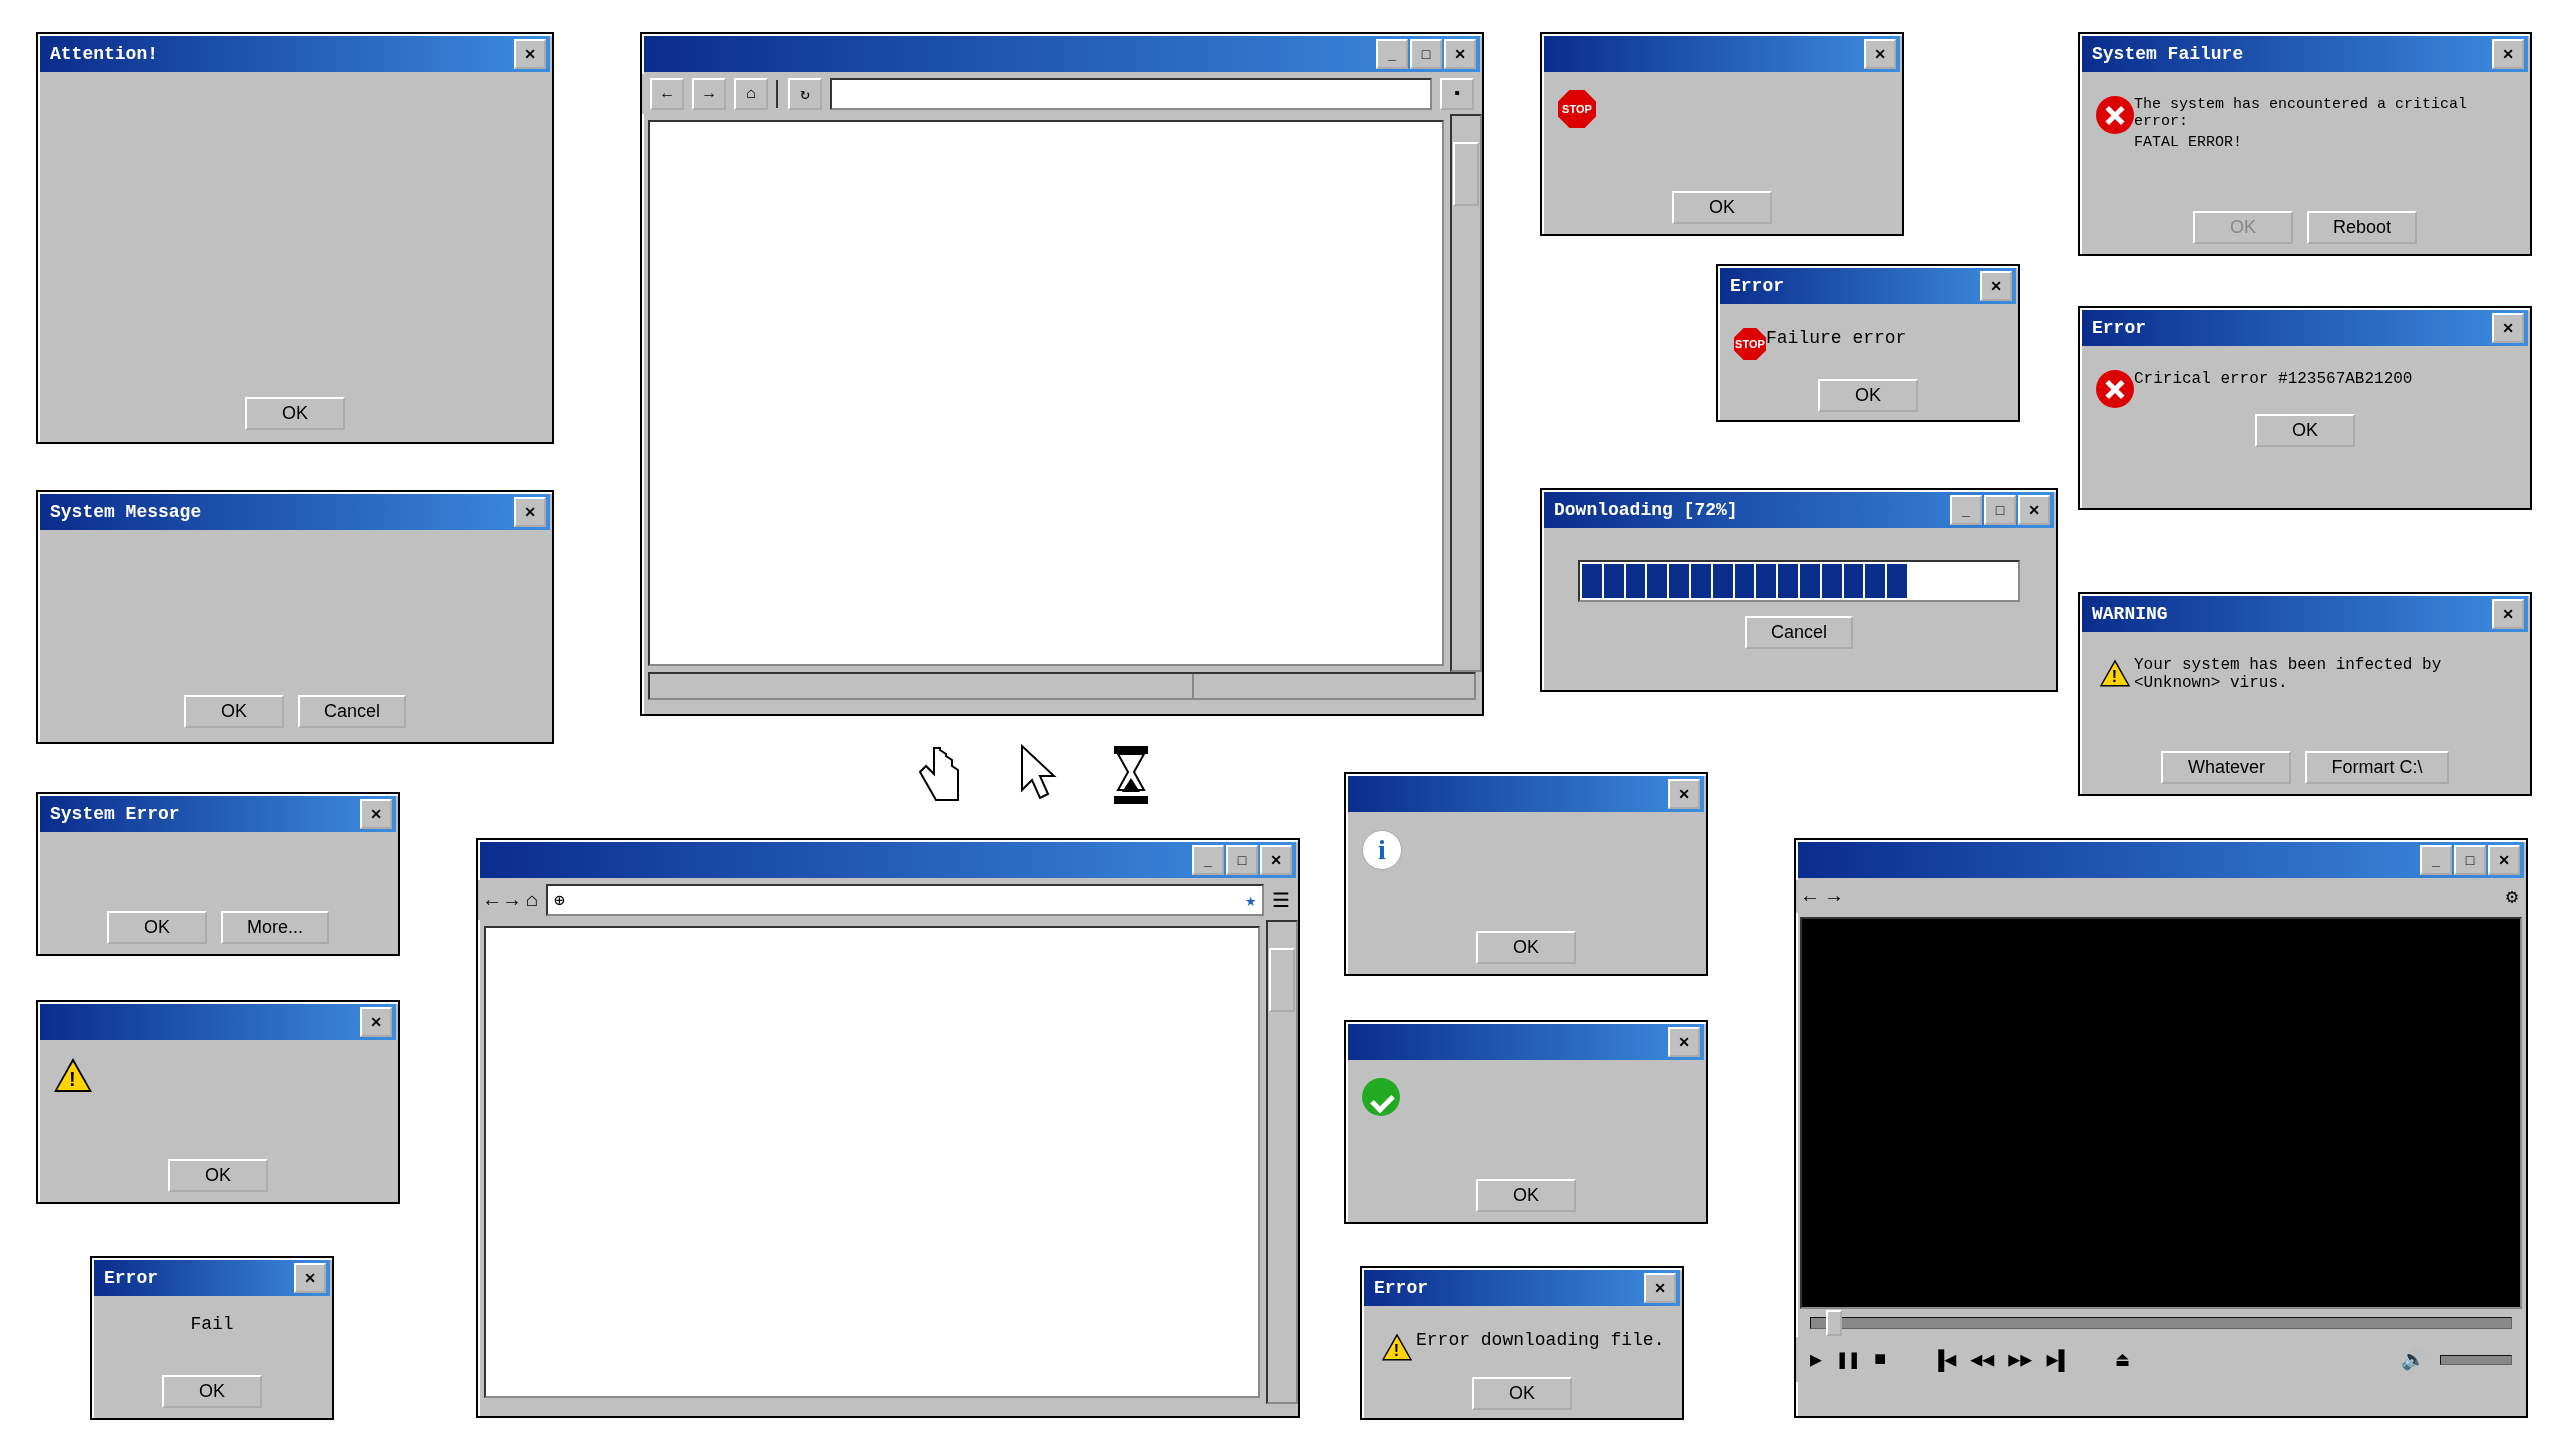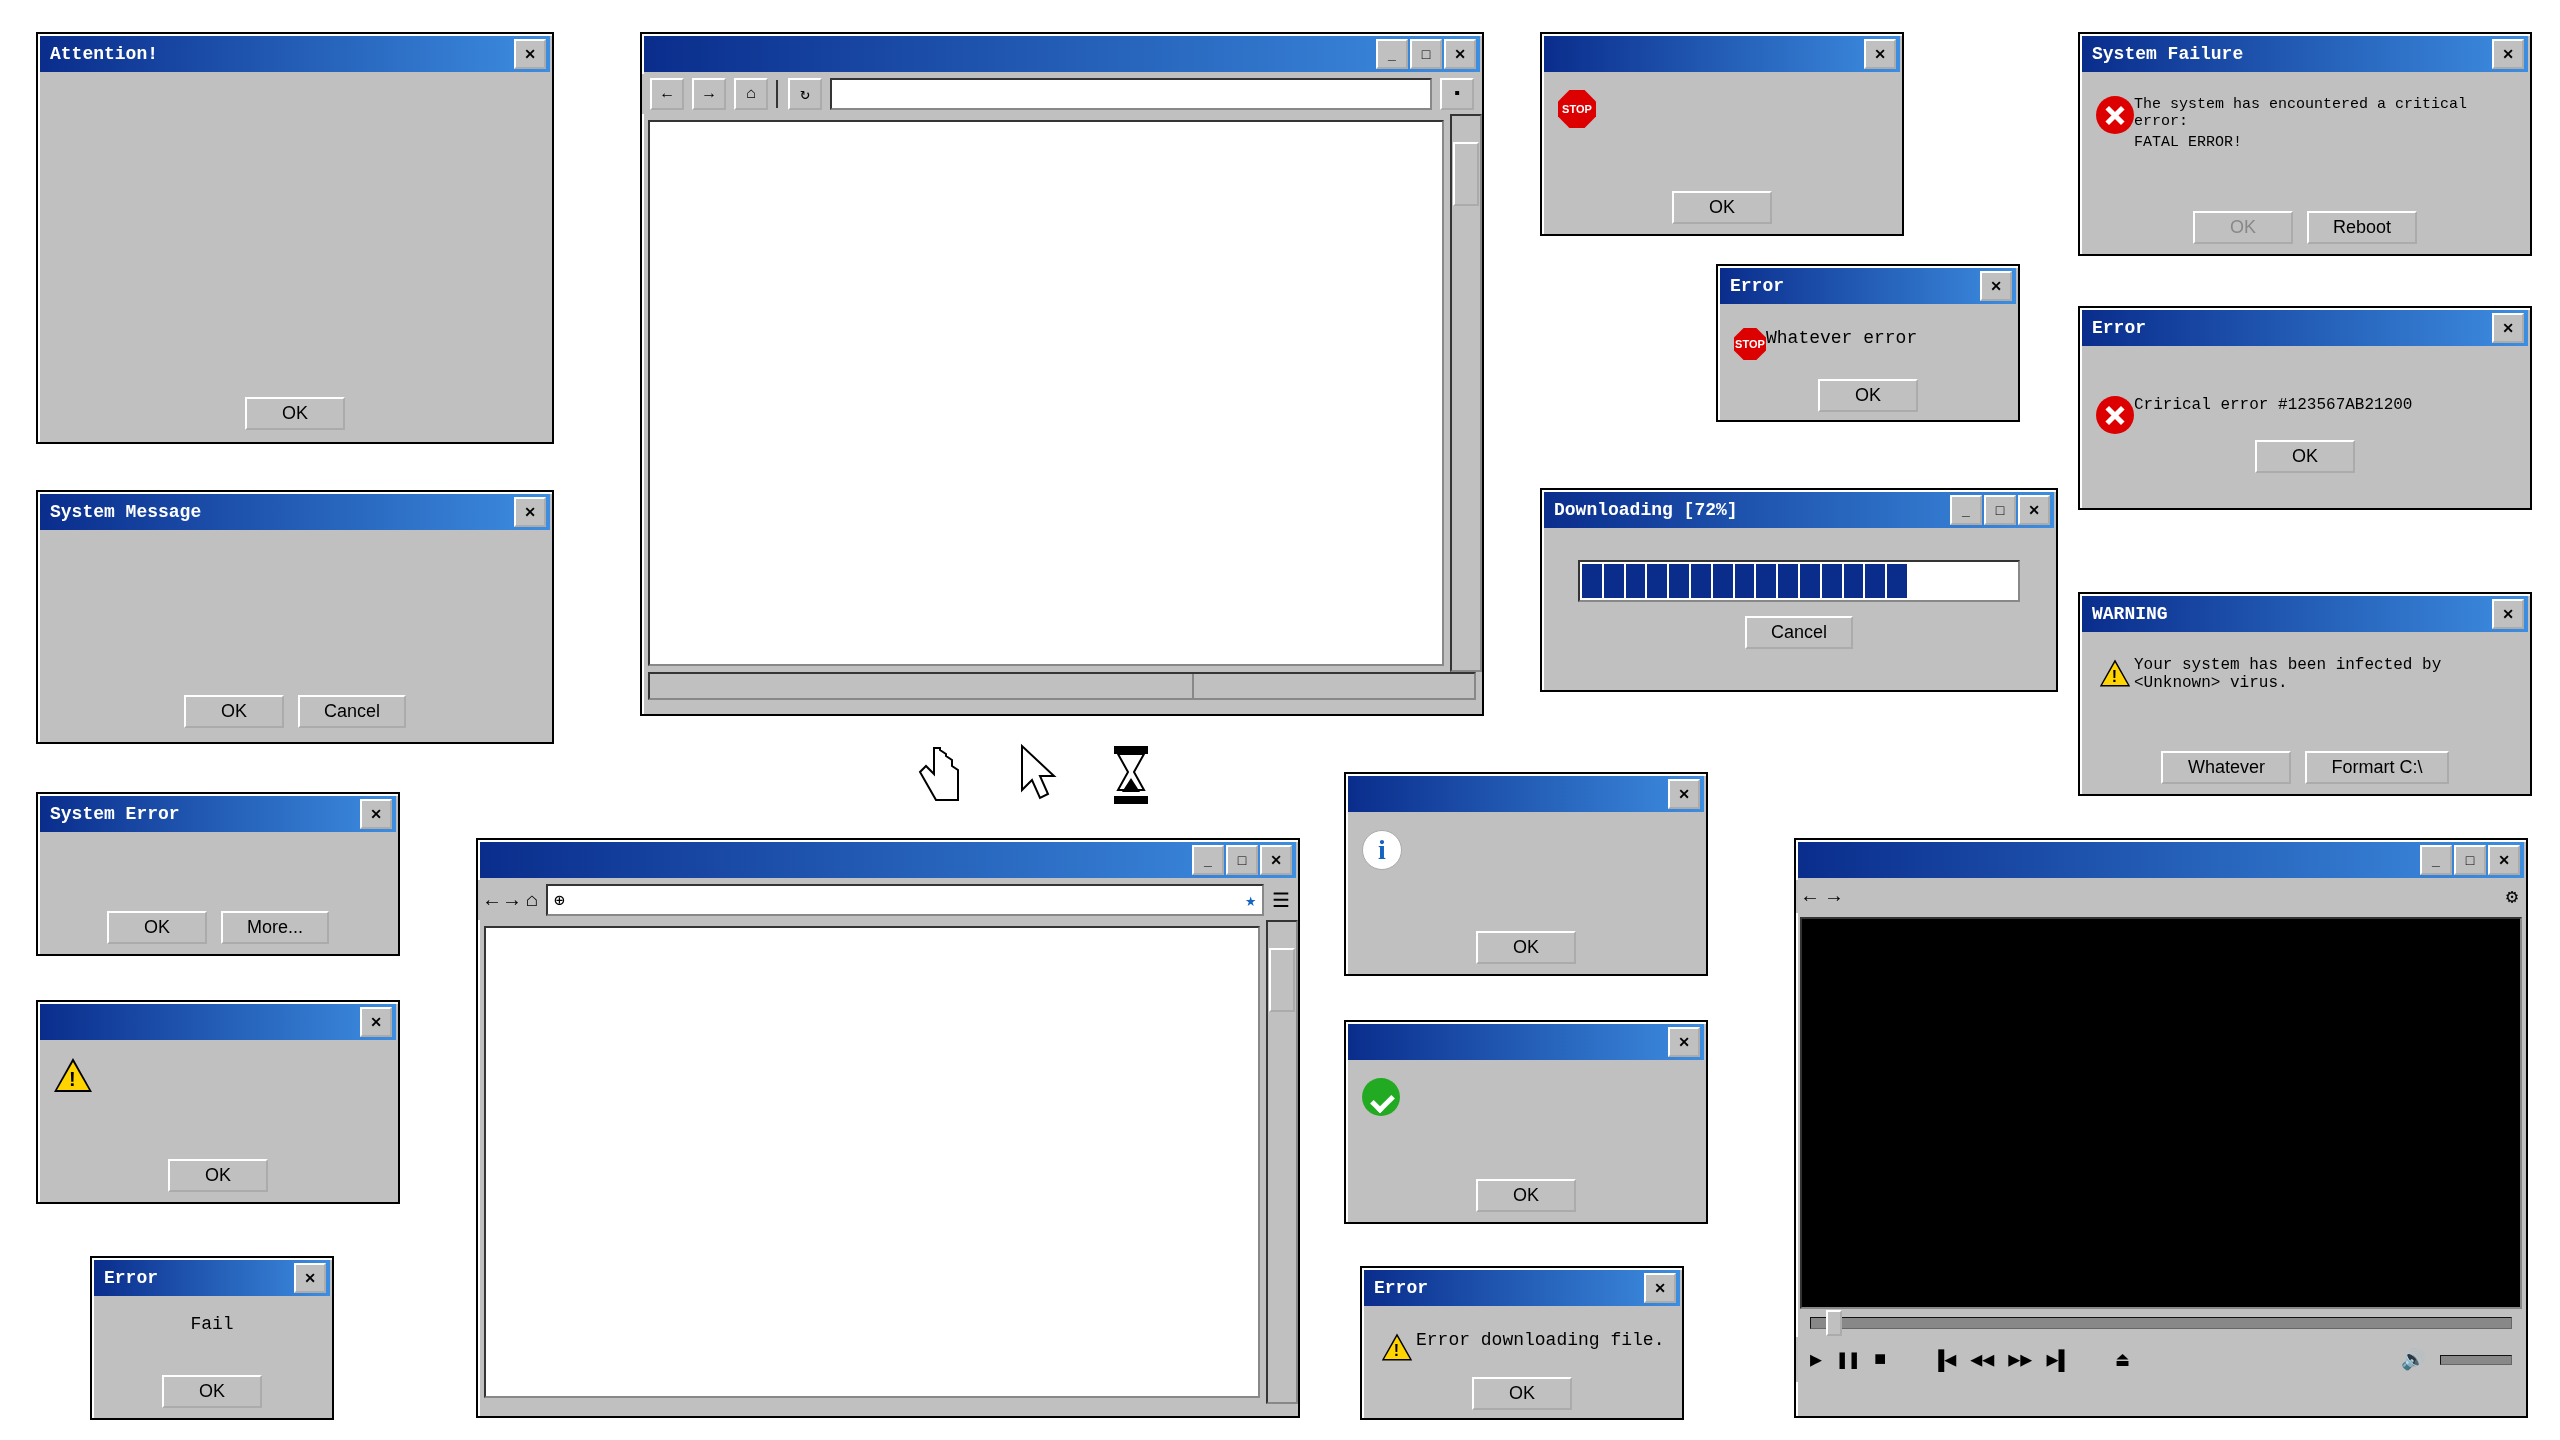--- a/index.html
+++ b/index.html
@@ -198,21 +198,21 @@
 <div class="win" style="left:1716px;top:264px;width:300px;height:154px">
   <div class="titlebar">
     <span class="title">Error</span>
     <div class="ctrls">
         <div class="wbtn">✕</div>
       </div>
   </div>
   <div class="body" style="height:90px;justify-content:space-between">
     <div class="msg">
       <div class="icon stop" style="width:32px;height:32px"></div>
-      <span>Whatever error</span>
+      <span>Failure error</span>
     </div>
     <button class="btn">OK</button>
   </div>
 </div>
 
 <div class="win" style="left:1540px;top:488px;width:514px;height:200px">
   <div class="titlebar">
     <span class="title">Downloading [72%]</span>
     <div class="ctrls">
       <div class="wbtn">_</div>
@@ -311,21 +311,21 @@
   </div>
 </div>
 
 <div class="win" style="left:2078px;top:306px;width:450px;height:200px">
   <div class="titlebar">
     <span class="title">Error</span>
     <div class="ctrls">
         <div class="wbtn">✕</div>
       </div>
   </div>
-  <div class="body" style="height:134px;justify-content:center">
+  <div class="body" style="height:134px;justify-content:flex-start">
     <div class="msg">
       <div class="icon err"></div>
       <span style="font-size:16px">Crirical error #123567AB21200</span>
     </div>
     <button class="btn">OK</button>
   </div>
 </div>
 
 <div class="win" style="left:2078px;top:592px;width:450px;height:200px">
   <div class="titlebar">

